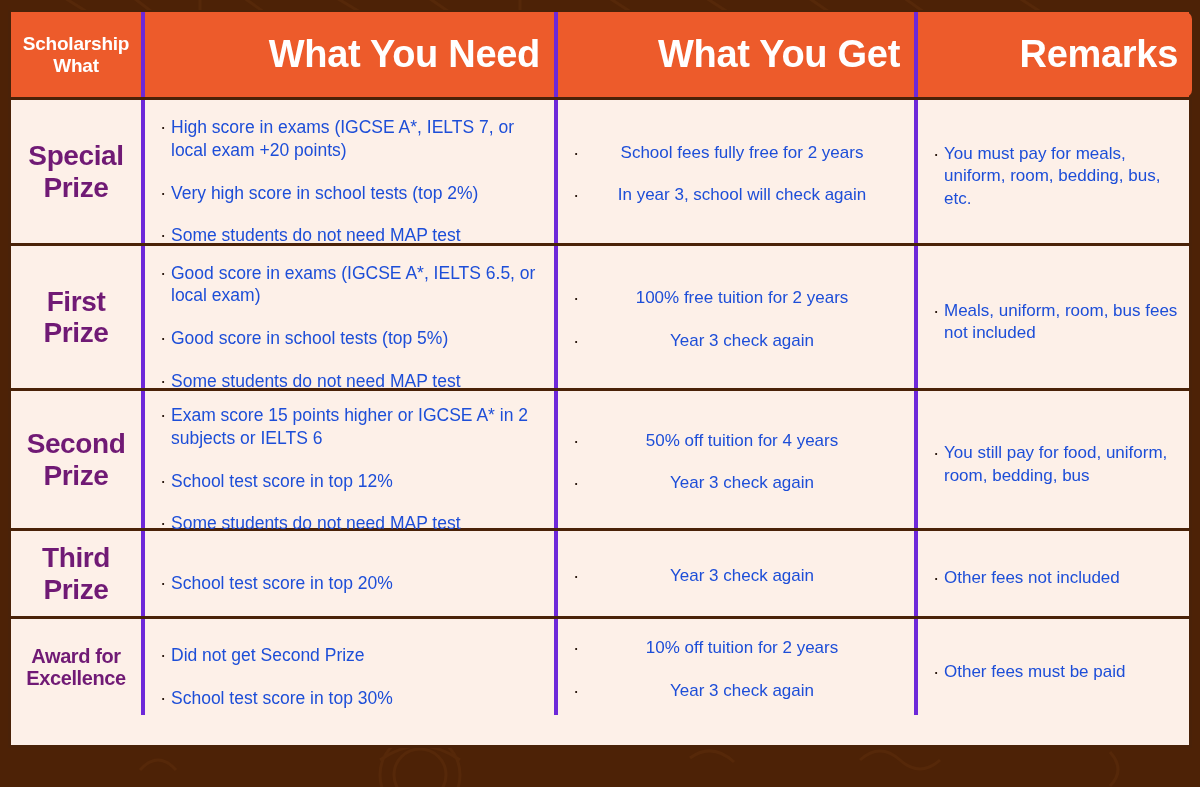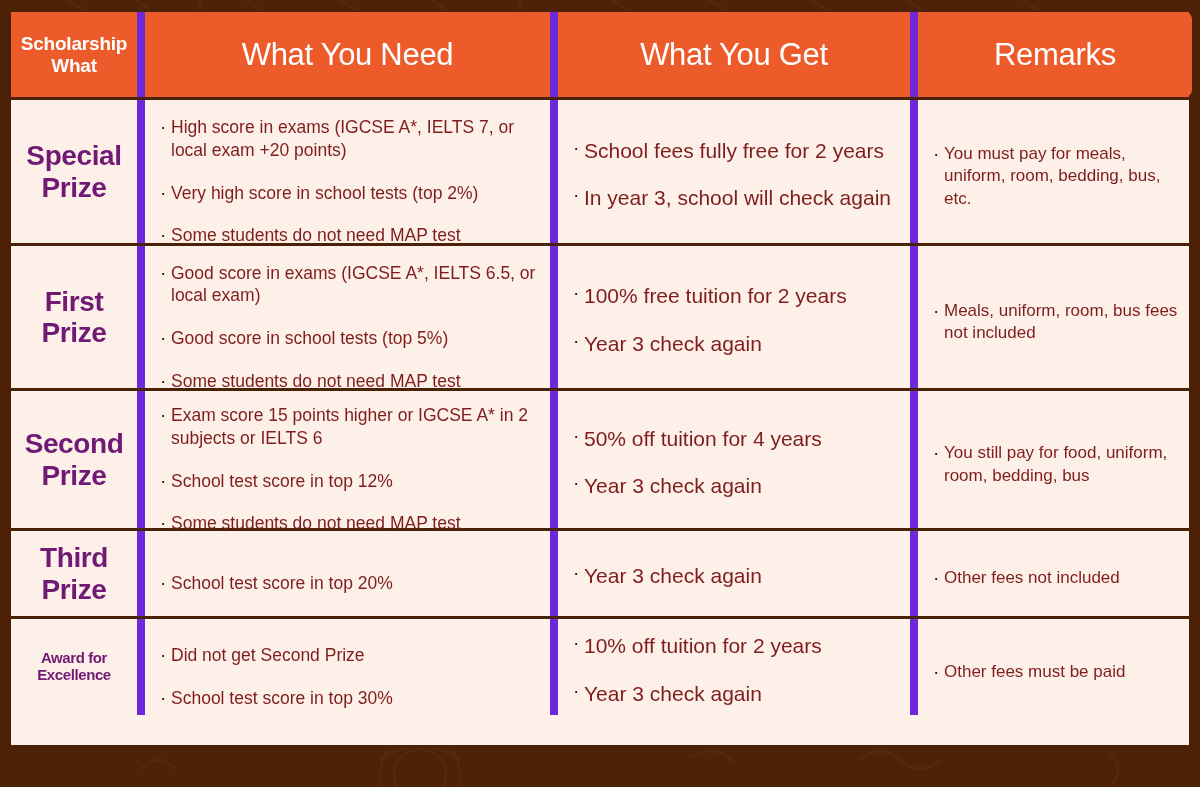--- a/index.html
+++ b/index.html
@@ -38,21 +38,21 @@
   }
 
   .row {
     display: flex;
     width: 100%;
     border-bottom: 3px solid #4a2208;
   }
   .row:last-child { border-bottom: none; }
 
   .cell {
-    border-right: 8px solid #6d28d9;
+    border-right: 4px solid #6d28d9;
     padding: 10px 14px;
     display: flex;
     flex-direction: column;
     justify-content: center;
   }
   .cell:last-child { border-right: none; }
 
   
   .c-level   { width: 134px; flex: none; align-items: center; text-align: center; }
   .c-need    { width: 413px; flex: none; }
@@ -66,62 +66,62 @@
   .hdr-level {
     color: #ffffff;
     font-size: 19px;
     font-weight: bold;
     line-height: 1.12;
     letter-spacing: -0.2px;
     text-align: center;
   }
   .hdr-main {
     color: #ffffff;
-    font-size: 31px;
-    font-weight: normal;
-    text-align: center;
+    font-size: 38px;
+    font-weight: bold;
+    text-align: right;
     width: 100%;
     letter-spacing: -0.3px;
   }
 
   
   .prize-label {
     color: #701a75;
     font-weight: bold;
     font-size: 28px;
     line-height: 1.12;
     letter-spacing: -0.4px;
   }
-  .prize-label.small { font-size: 15px; text-align: center; }
+  .prize-label.small { font-size: 20px; text-align: center; }
 
   ul.bullets {
     list-style: none;
     width: 100%;
   }
   ul.bullets li {
     position: relative;
     padding-left: 12px;
-    color: #7f1d1d;
+    color: #1d4ed8;
     font-size: 17.5px;
     line-height: 1.30;
     margin-bottom: 13px;
     margin-top: 20px;
   }
   ul.bullets li:last-child { margin-bottom: 0; }
   ul.bullets li::before {
     content: "\00B7";
     position: absolute;
     left: 1px;
     top: -1px;
     font-size: 19px;
     line-height: 1.3;
     color: #2b1a10;
   }
 
-  .c-get ul.bullets li { font-size: 21px; margin-bottom: 15px; }
+  .c-get ul.bullets li { font-size: 17px; margin-bottom: 15px; text-align: center; }
   .c-remarks ul.bullets li { font-size: 17px; margin-bottom: 10px; line-height: 1.32; }
 
   
   .r0 { height: 146px; }
   .r1 { height: 145px; }
   .r2 { height: 140px; }
   .r3 { height: 88px; }
   .r4 { height: 96px; }
 </style>
 </head>

